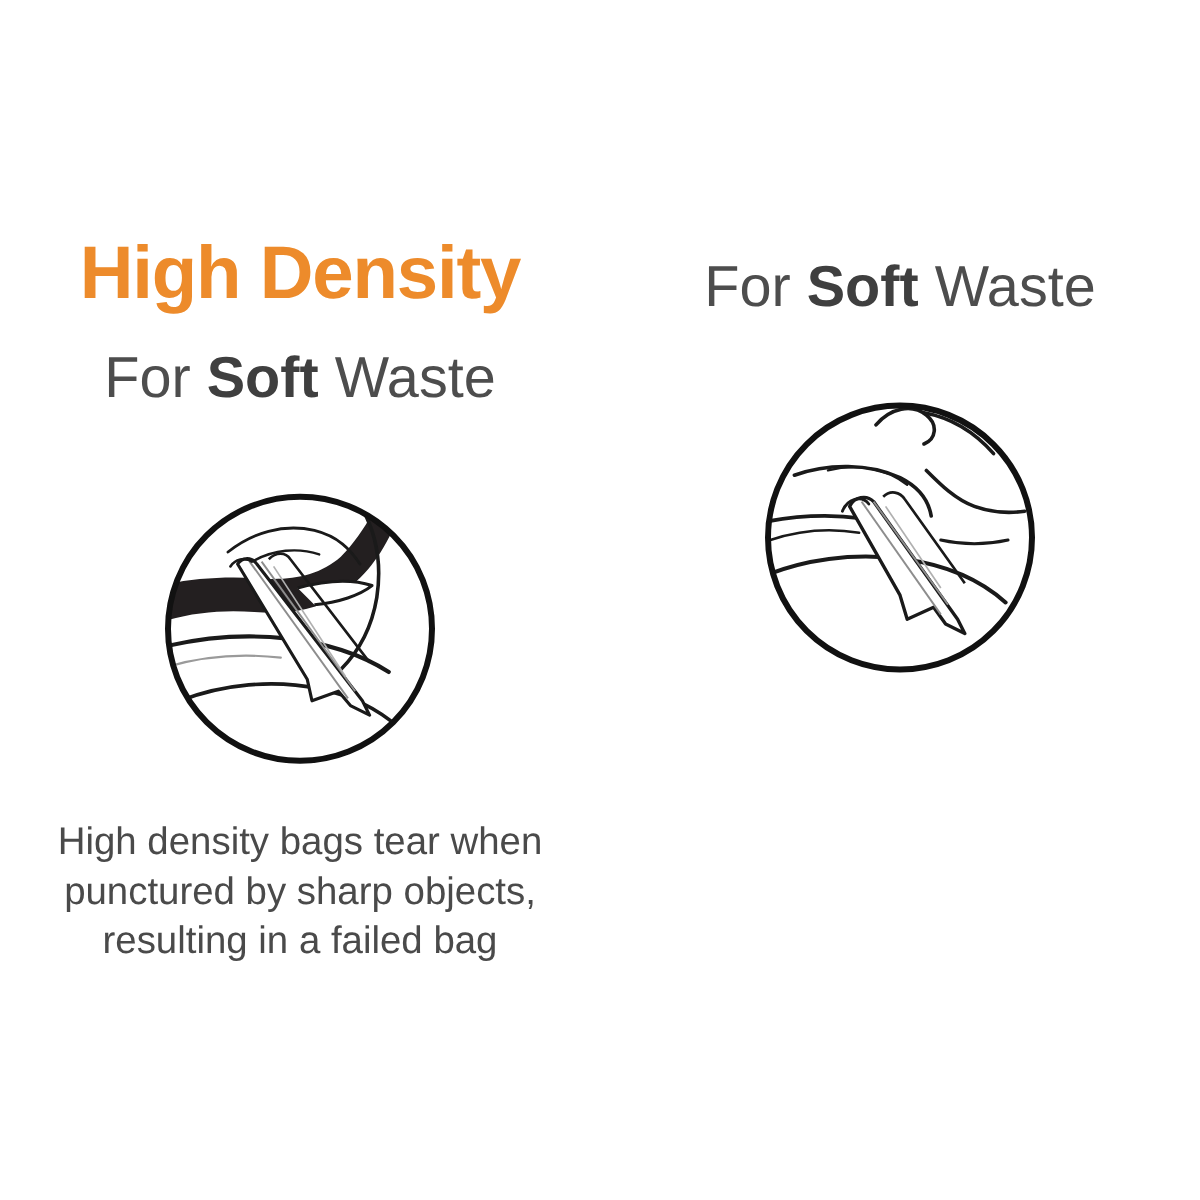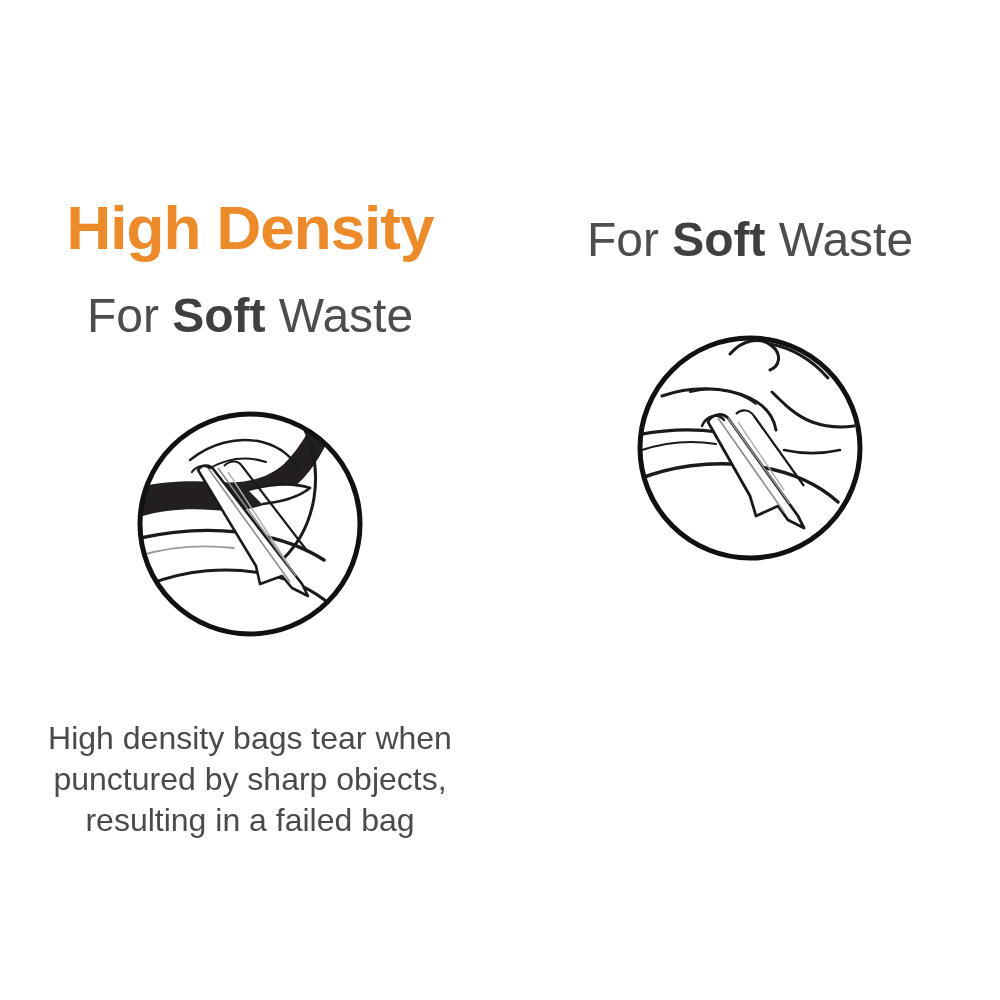--- a/index.html
+++ b/index.html
@@ -95,21 +95,21 @@
     justify-content: center;
   }
   .illustration-wrap svg {
     display: block;
     width: 236px;
     height: 236px;
   }
 
   
   .caption {
-    margin-top: 76px;
+    margin-top: 39px;
     width: 460px;
     text-align: center;
     font-family: "Liberation Sans", sans-serif;
     font-weight: normal;
     font-size: 32px;
     line-height: 1.28;
     color: #4a4a4a;
   }
 </style>
 </head>

